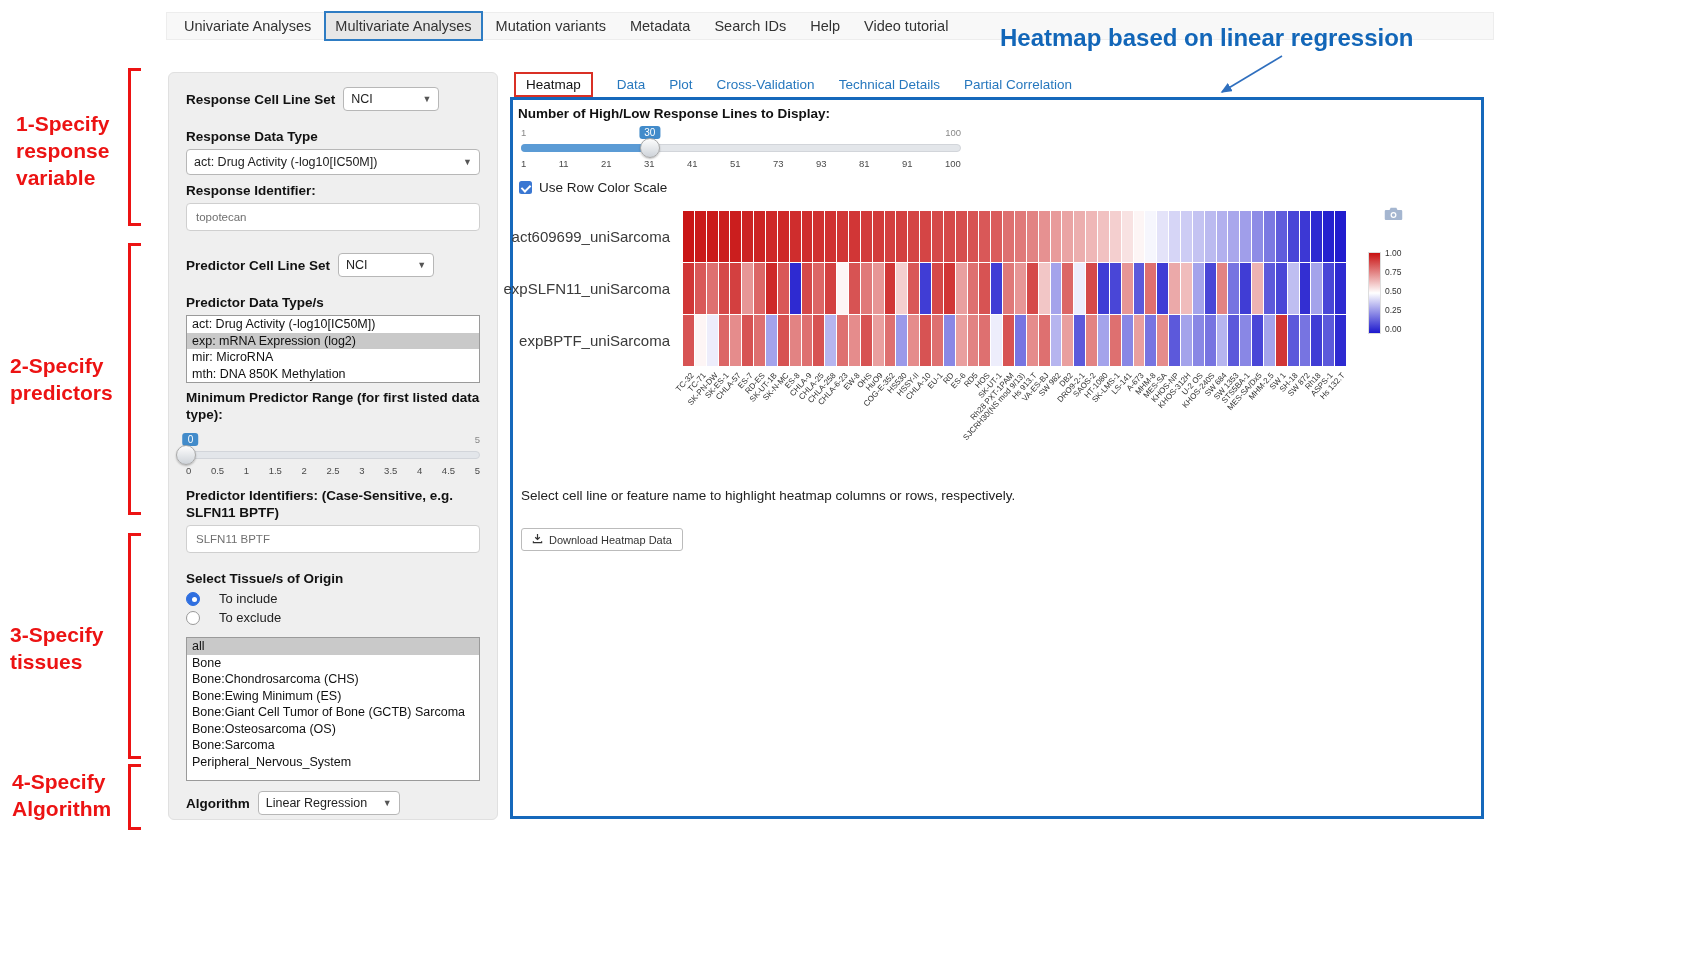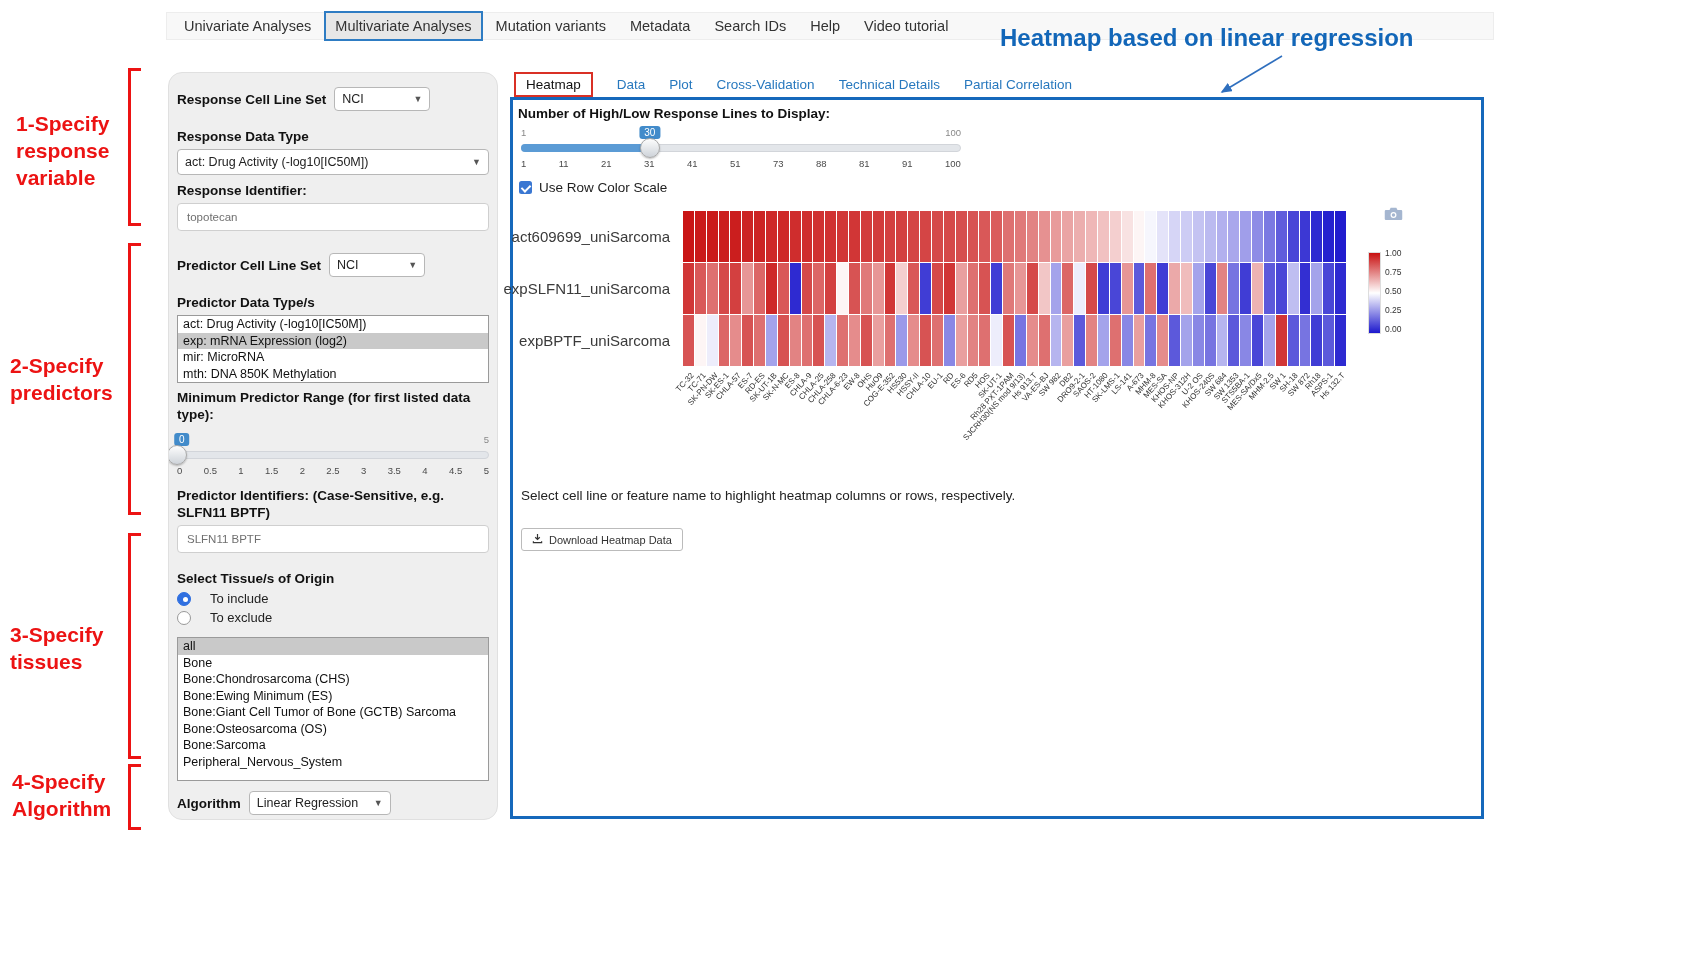--- a/index.html
+++ b/index.html
@@ -12,21 +12,21 @@
 
   
   .hm-title { position:absolute; top:24px; left:1000px; width:489px; font-size:24px; font-weight:bold; color:#1266b8; }
   .title-arrow { position:absolute; left:1150px; top:50px; width:200px; height:50px; }
 
   
   .bracket { position:absolute; width:13px; border:3px solid #ec1313; border-right:none; }
   .step-text { position:absolute; color:#ec1313; font-size:21px; font-weight:700; line-height:27px; }
 
   
-  .sidebar { position:absolute; left:168px; top:72px; width:330px; height:748px; background:#efefef; border:1px solid #e0e0e0; border-radius:14px; padding:12px 8px; overflow:hidden; }
+  .sidebar { position:absolute; left:168px; top:72px; width:330px; height:748px; background:#efefef; border:1px solid #e0e0e0; border-radius:6px; padding:12px 17px; overflow:hidden; }
   .lbl { font-weight:bold; font-size:13.5px; color:#111; }
   .inline-row { display:flex; align-items:center; gap:8px; }
   .sel { display:inline-flex; align-items:center; justify-content:space-between; background:#ffffff; border:1px solid #b7b7b7; border-radius:4px; font-size:12.5px; height:24px; padding:0 7px; color:#222; cursor:pointer; }
   .sel .chev { margin-left:10px; font-size:9px; color:#555; }
   .sel.full { width:100%; height:26px; }
   .tinput { background:#ffffff; border:1px solid #cfcfcf; border-radius:4px; height:28px; font-size:11.5px; color:#707070; padding:0 9px; display:flex; align-items:center; }
   .listbox { background:#ffffff; border:1px solid #9a9a9a; font-size:12.5px; color:#111; overflow:hidden; }
   .listbox .opt { height:16.5px; line-height:16.5px; padding:0 5px; white-space:nowrap; overflow:hidden; cursor:pointer; }
   .listbox .opt.selected { background:#c9c9c9; }
 
@@ -233,21 +233,21 @@
     <div class="irs-bar" id="mslider-bar" style="width: 29.2929%;"></div>
     <div class="irs-handle" id="mslider-handle" style="left: calc(29.2929% - 10px);"></div>
     <div class="irs-ticks" id="mslider-ticks">
         <span>1</span>
         <span>11</span>
         <span>21</span>
         <span>31</span>
         <span>41</span>
         <span>51</span>
         <span>73</span>
-        <span>88</span>
+        <span>93</span>
         <span>81</span>
         <span>91</span>
         <span>100</span>
       </div>
   </div>
 
   <div class="cbx-row">
     <span class="cbx"></span>
     <span>Use Row Color Scale</span>
   </div>

